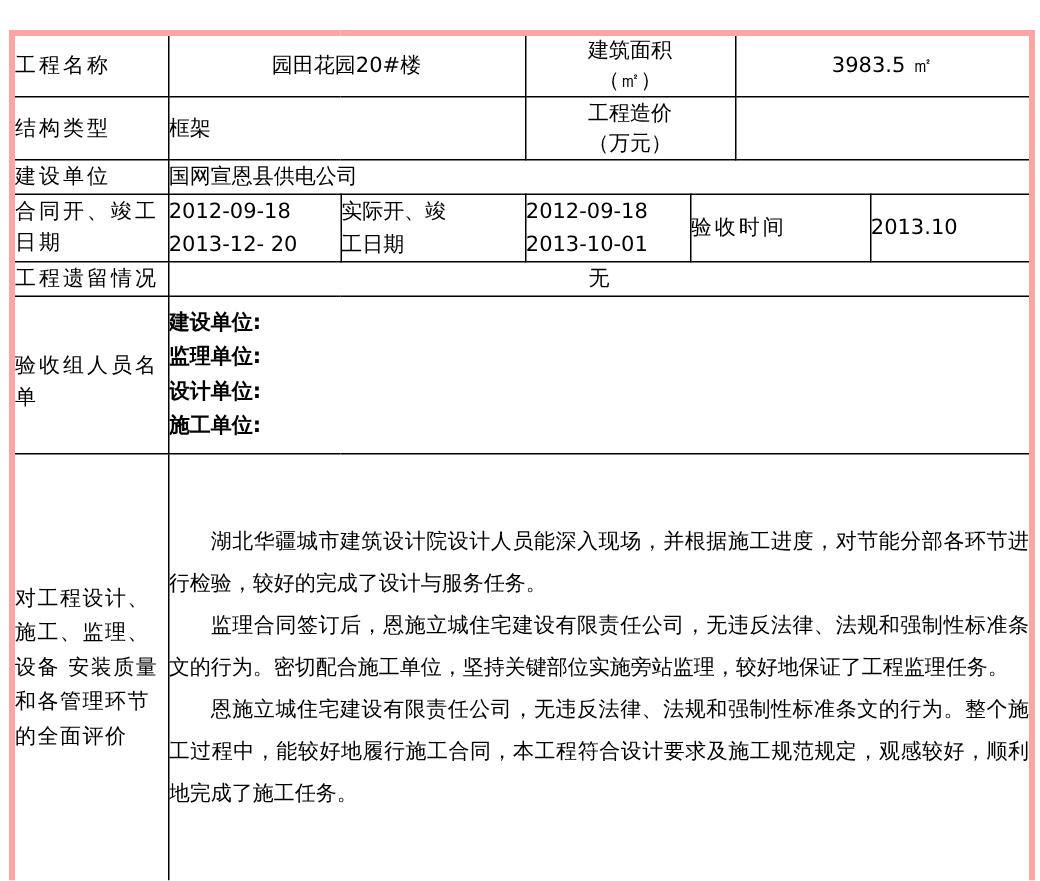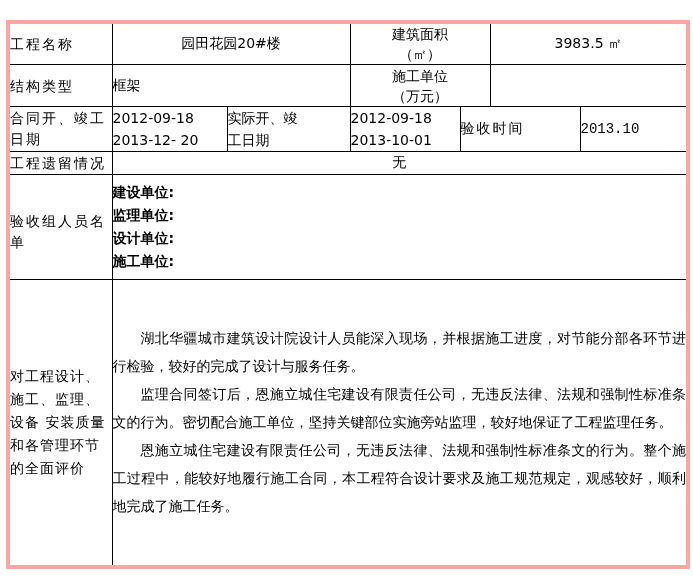--- a/index.html
+++ b/index.html
@@ -33,21 +33,21 @@
     line-height:22px;
   }
   td.top{vertical-align:top;}
   .center{text-align:center;}
   .two-line{line-height:20px;text-align:center;}
   .lbl .line{line-height:21px;}
   td.cell-frame{padding-left:62px;margin-left:20px;}
   td.cell-builder{padding-left:105px;}
   td.dates{padding-left:9px;line-height:22px;vertical-align:middle;margin-top:17px;}
   td.accept-label{padding-left:9px;letter-spacing:2px;}
-  td.accept-value{padding-left:10px;font-family:Liberation Mono, monospace;}
+  td.accept-value{padding-left:10px;}
   td.team-cell{padding:10px 0 0 9px;font-weight:bold;}
   .team-line{line-height:23px;}
   td.eval-label{padding-top:13px;padding-left:10px;letter-spacing:1px;}
   .eval-label .line{line-height:23px;}
   td.eval-cell{padding:16px 12px 0 5px;margin-top:37px;}
   .para{
     margin:0;
     text-indent:2em;
     line-height:28px;
     text-align:justify;
@@ -76,26 +76,30 @@
         <div class="line">建筑面积</div>
         <div class="line">（㎡）</div>
       </td>
       <td colspan="2" class="center">3983.5 ㎡</td>
     </tr>
 
     <tr style="height:42px">
       <td class="lbl">结构类型</td>
       <td colspan="2" class="cell-frame">框架</td>
       <td colspan="2" class="two-line">
-        <div class="line">施工单位</div>
+        <div class="line">工程造价</div>
         <div class="line">（万元）</div>
       </td>
       <td colspan="2" class="center"></td>
     </tr>
 
+    <tr style="height:20px">
+      <td class="lbl">建设单位</td>
+      <td colspan="6" class="cell-builder">国网宣恩县供电公司</td>
+    </tr>
 
     <tr style="height:42px">
       <td class="lbl">
         <div class="line">合同开、竣工</div>
         <div class="line">日期</div>
       </td>
       <td class="dates">
         <div>2012-09-18</div>
         <div>2013-12- 20</div>
       </td>

